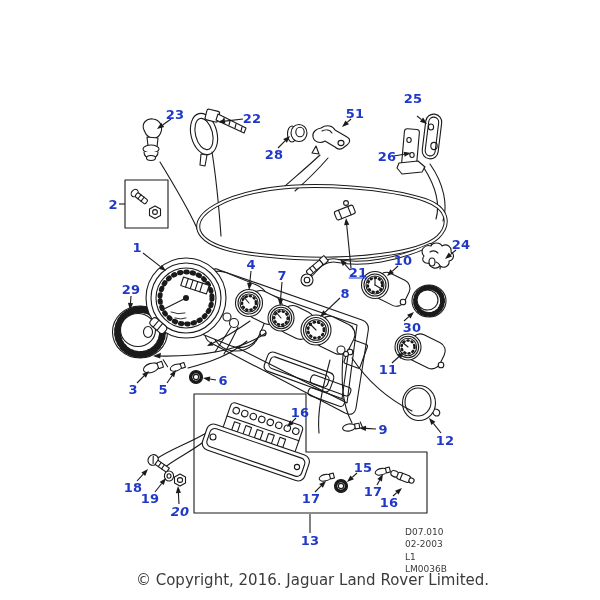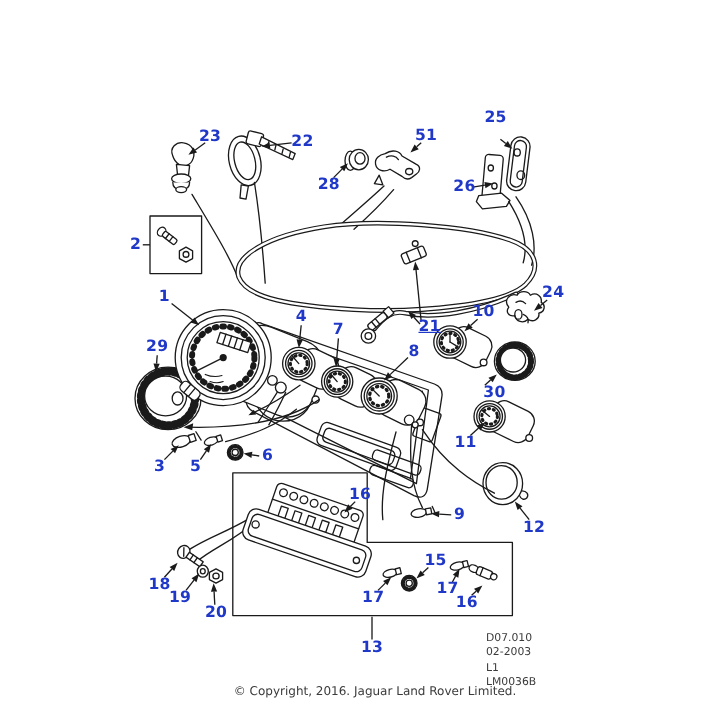--- a/index.html
+++ b/index.html
@@ -10,21 +10,21 @@
   #art-layer{z-index:1;}
   #leader-layer{z-index:2;pointer-events:none;}
   #callout-layer{z-index:3;}
   .callout{position:absolute;transform:translate(-50%,-50%);
            font-weight:bold;font-size:13px;letter-spacing:0.2px;
            color:var(--callout-color,#2038c8);white-space:nowrap;}
   .doc-info{position:absolute;top:526px;left:405px;width:94px;z-index:4;
             text-align:left;font-size:9px;line-height:12.3px;
             color:var(--footer-color,#3b3b3b);}
   .copyright{position:absolute;top:571px;left:55px;width:515px;z-index:4;
-             text-align:center;font-size:10px;color:var(--footer-color,#3b3b3b);}
+             text-align:center;font-size:15px;color:var(--footer-color,#3b3b3b);}
 </style>
 </head>
 <body style="--callout-color: #2038c8; --footer-color: #3b3b3b; background: rgb(255, 255, 255);">
 
 <svg id="art-layer" class="layer" width="600" height="600" viewBox="0 0 600 600" stroke="#1a1a1a" fill="none" stroke-width="1.1" stroke-linecap="round" stroke-linejoin="round">
 
   <g>
     <path fill="#fff" d="M144,130 c-3,-7 3,-12 9,-11 c7,1 10,7 8,13 c-2,6 -8,8 -12,5 c-3,-2 -4,-4 -5,-7 z"></path>
     <path fill="#fff" d="M147,137 l11,1 l-1,9 l-9,-1 z"></path>
     <ellipse fill="#fff" cx="151" cy="149" rx="8" ry="4"></ellipse>
@@ -432,21 +432,21 @@
     <div class="callout" style="left: 388px; top: 369px;">11</div>
     <div class="callout" style="left: 445px; top: 440px;">12</div>
     <div class="callout" style="left: 310px; top: 540px;">13</div>
     <div class="callout" style="left: 300px; top: 412px;">16</div>
     <div class="callout" style="left: 363px; top: 467px;">15</div>
     <div class="callout" style="left: 389px; top: 502px;">16</div>
     <div class="callout" style="left: 311px; top: 498px;">17</div>
     <div class="callout" style="left: 373px; top: 491px;">17</div>
     <div class="callout" style="left: 133px; top: 487px;">18</div>
     <div class="callout" style="left: 150px; top: 498px;">19</div>
-    <div class="callout" style="left: 180px; top: 511px;">20</div>
+    <div class="callout" style="left: 180px; top: 511px; font-style: italic;">20</div>
     <div class="callout" style="left: 358px; top: 272px; text-decoration: underline;">21</div>
     <div class="callout" style="left: 252px; top: 118px;">22</div>
     <div class="callout" style="left: 175px; top: 114px; text-align: center;">23</div>
     <div class="callout" style="left: 461px; top: 244px;">24</div>
     <div class="callout" style="left: 413px; top: 98px;">25</div>
     <div class="callout" style="left: 387px; top: 156px;">26</div>
     <div class="callout" style="left: 355px; top: 113px;">51</div>
     <div class="callout" style="left: 274px; top: 154px;">28</div>
     <div class="callout" style="left: 131px; top: 289px;">29</div>
     <div class="callout" style="left: 399px; top: 327px; margin-left: 13px;">30</div>

